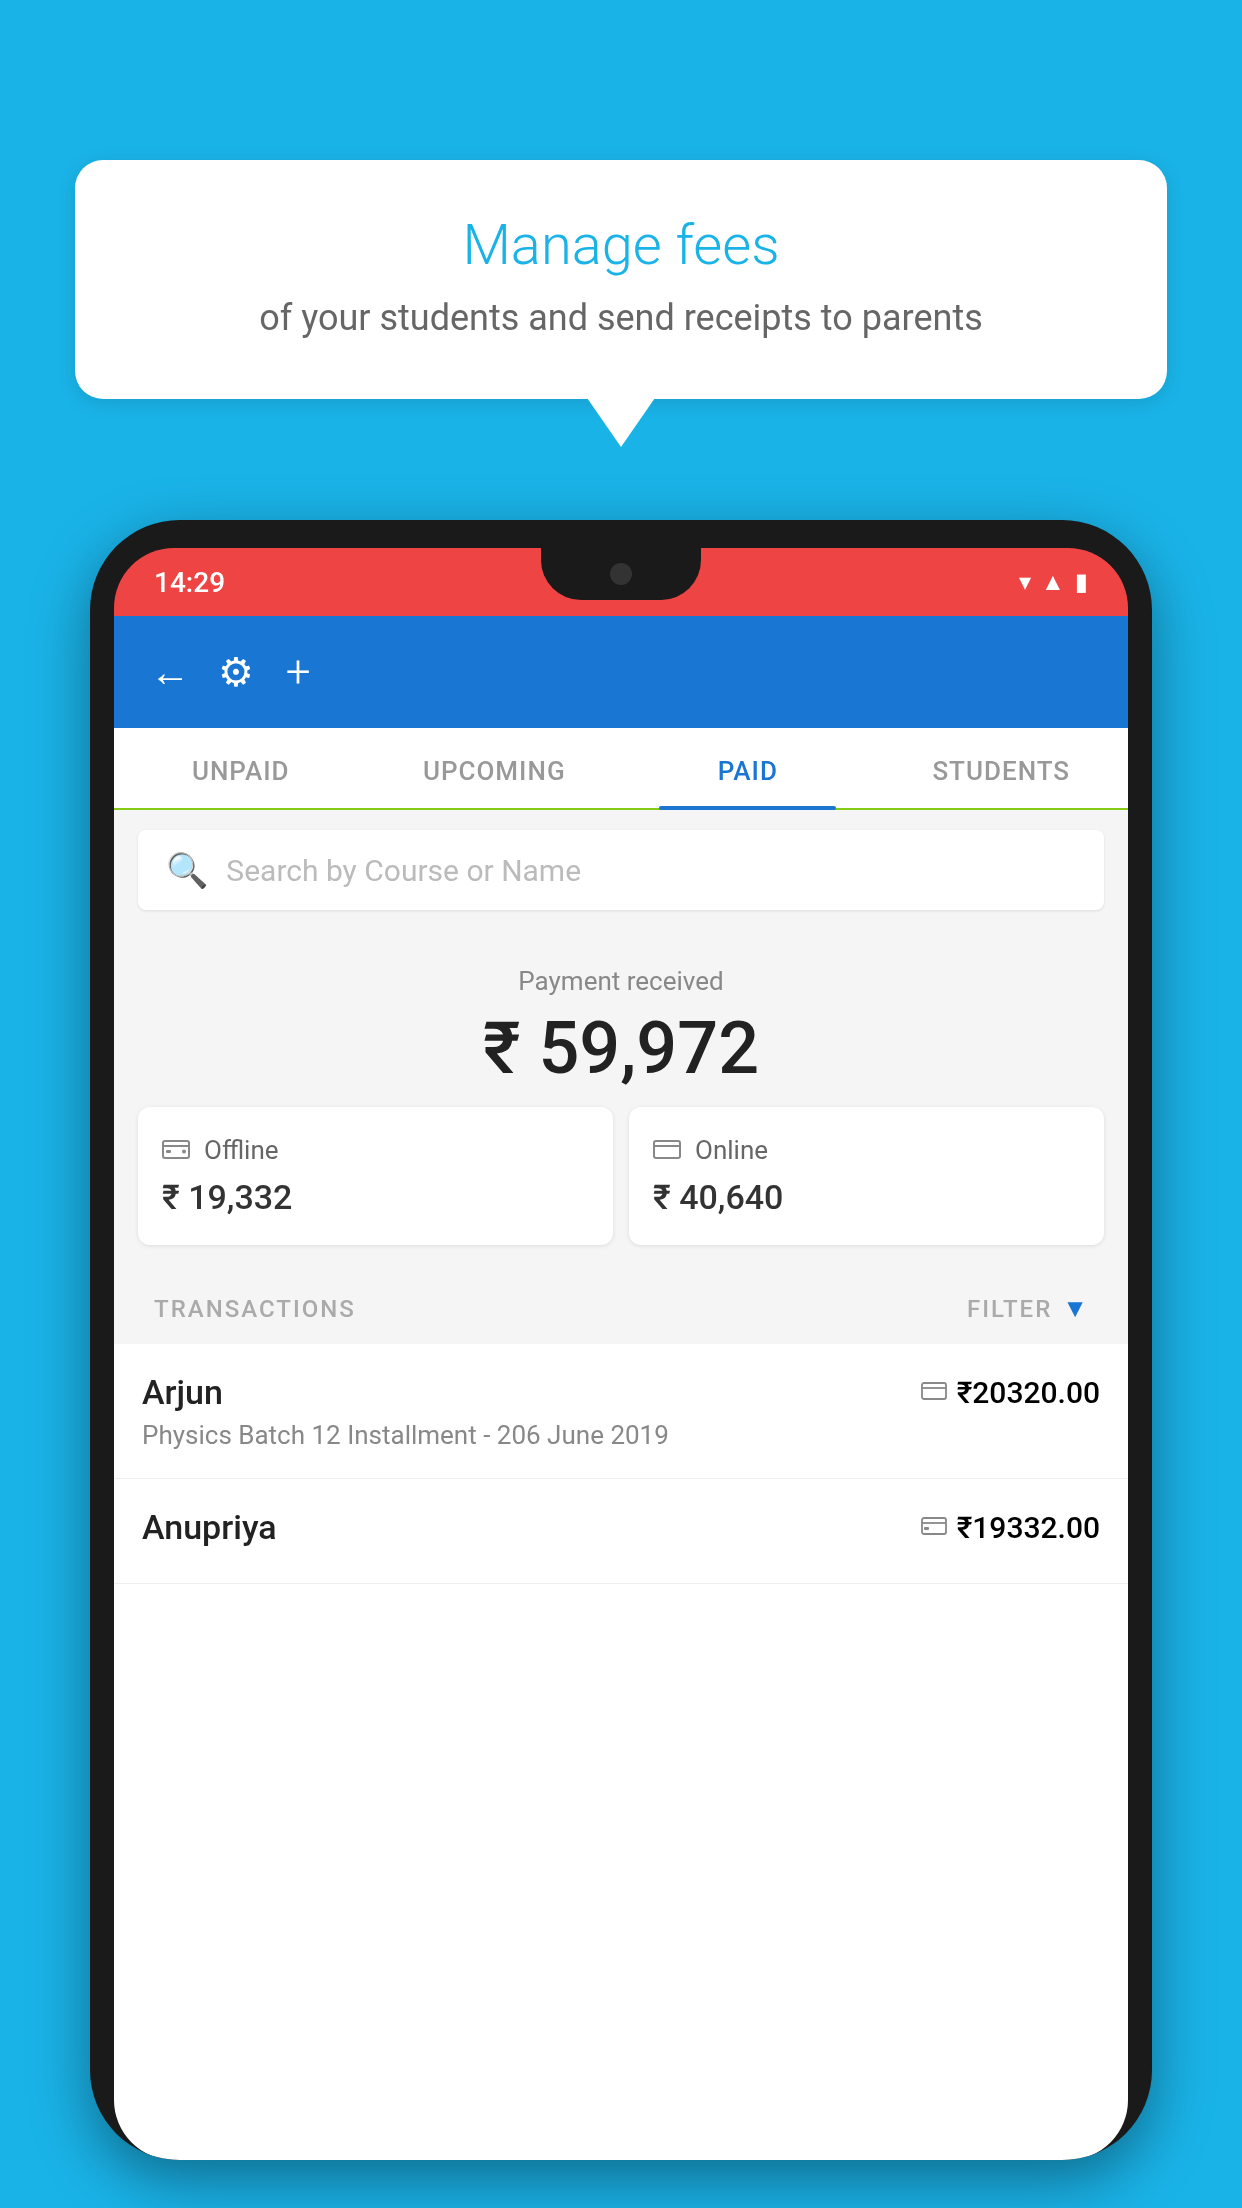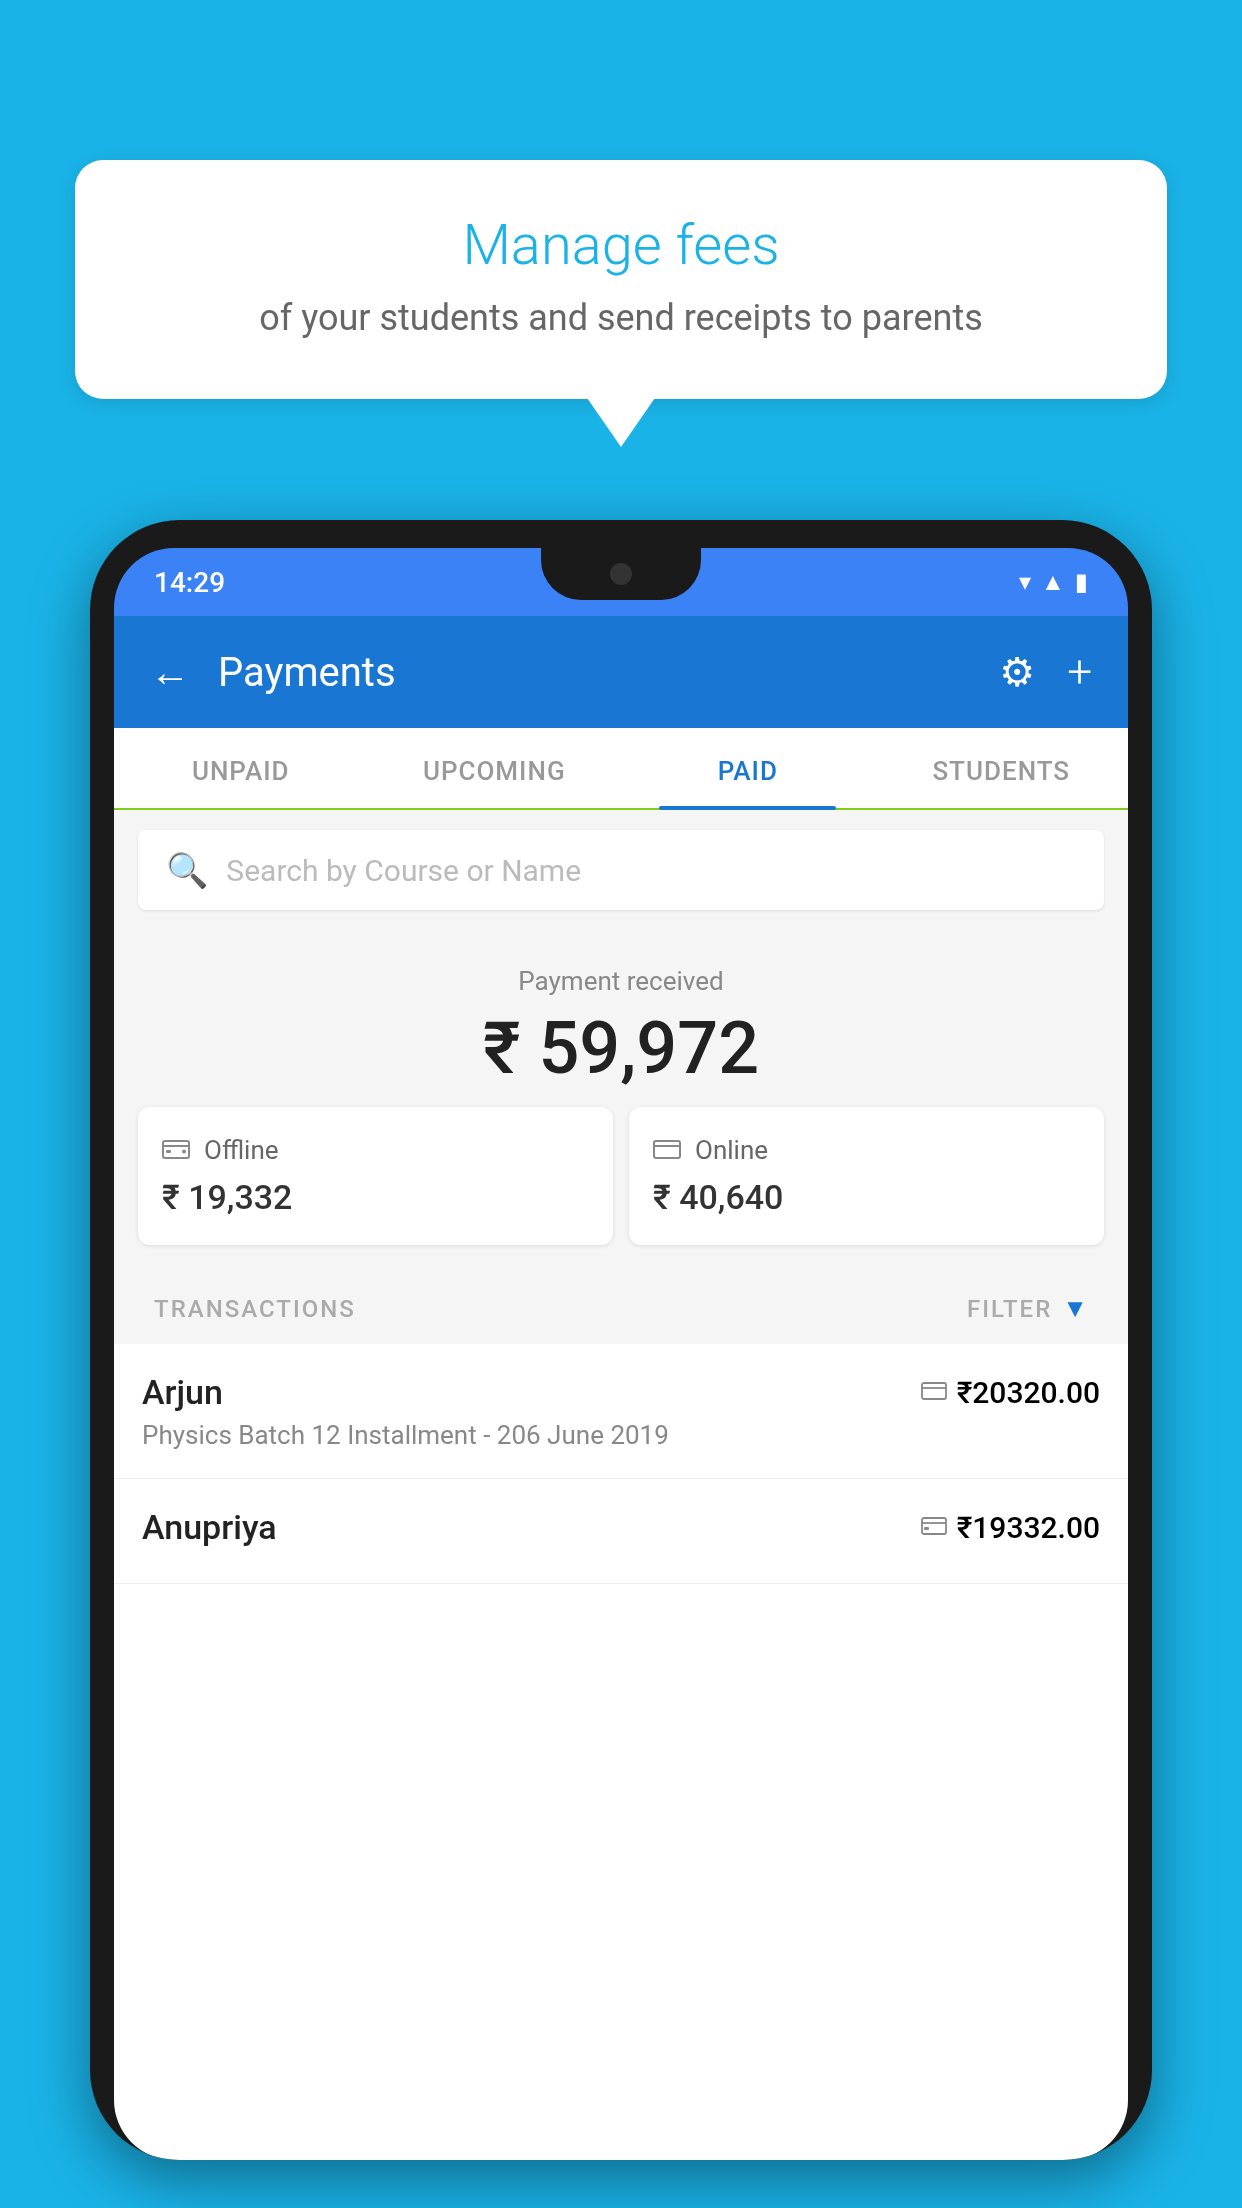--- a/index.html
+++ b/index.html
@@ -71,21 +71,21 @@
       background: #1a1a1a;
       border-radius: 90px;
       padding: 28px 24px 0;
       box-shadow: 0 20px 60px rgba(0,0,0,0.4);
       position: relative;
       overflow: hidden;
     }
 
     
     .phone-status-bar {
-      background: #3b82f6;
+      background: #ef4444;
       height: 68px;
       border-radius: 60px 60px 0 0;
       display: flex;
       align-items: center;
       justify-content: space-between;
       padding: 0 40px;
       position: relative;
     }
 
     .status-time {
@@ -401,21 +401,20 @@
         <span>▾</span>
         <span>▲</span>
         <span>▮</span>
       </div>
     </div>
 
     <div class="app-content">
 
       <div class="app-bar">
         <span class="back-arrow">←</span>
-        <span class="app-title">Payments</span>
         <div class="app-bar-actions">
           <span class="gear-icon">⚙</span>
           <span class="plus-icon">+</span>
         </div>
       </div>
 
       <div class="tabs-bar">
         <div class="tab">
           <span>UNPAID</span>
         </div>

